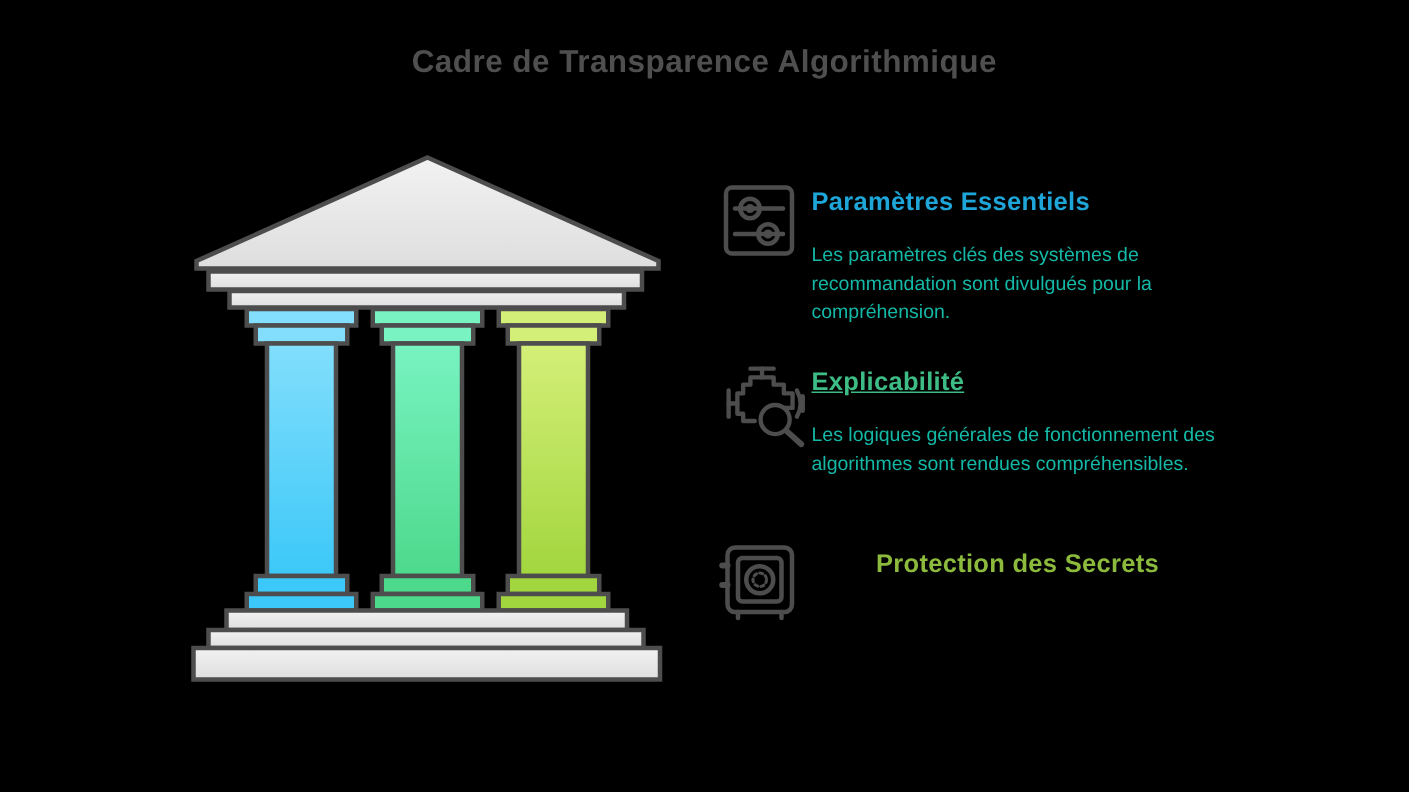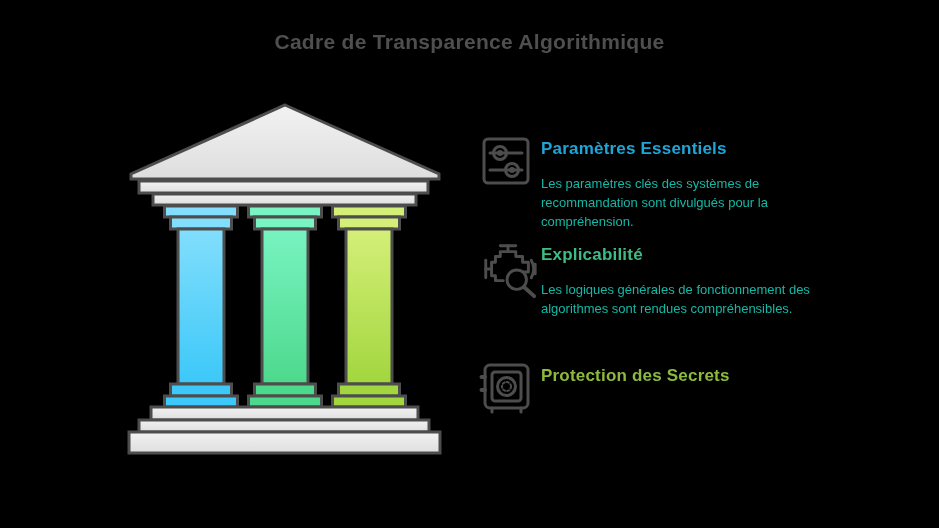--- a/index.html
+++ b/index.html
@@ -38,23 +38,23 @@
     left: 478px;
     top: 0;
     width: 340px;
   }
   .section {
     position: absolute;
     left: 0;
     display: flex;
     align-items: flex-start;
   }
-  .section-1 { top: 119px; margin-top: 14px; }
+  .section-1 { top: 119px; }
   .section-2 { top: 239px; }
-  .section-3 { top: 360px; }
+  .section-3 { top: 360px; gap: 43px; }
   .icon-box {
     width: 63px;
     flex: 0 0 63px;
   }
   .icon-box svg { display: block; }
   .section-text { width: 280px; }
   .section-heading {
     font-size: 17px;
     font-weight: 700;
     margin: 6px 0 0 0;
@@ -163,21 +163,21 @@
           <line x1="8" y1="31" x2="14" y2="31"></line>
 
           <path d="M55 22 q5 9 0 18"></path>
           <line x1="59" y1="26" x2="59" y2="36"></line>
 
           <circle cx="40" cy="42" r="10" fill="#000000"></circle>
           <line x1="48" y1="50" x2="58" y2="59" stroke-width="4"></line>
         </svg>
       </div>
       <div class="section-text">
-        <div class="section-heading" style="color: rgb(61, 189, 133);">Explicabilité</div>
+        <div class="section-heading" style="color: rgb(61, 189, 133); text-decoration: underline;">Explicabilité</div>
         <div class="section-body">Les logiques générales de fonctionnement des algorithmes sont rendues compréhensibles.</div>
       </div>
     </div>
 
     <div class="section section-3">
       <div class="icon-box">
         <svg width="56" height="56" viewBox="0 0 56 56" fill="none" stroke="#4d4d4d" stroke-width="3" stroke-linecap="round">
           <rect x="7" y="5" width="43" height="43" rx="5"></rect>
           <rect x="14" y="12" width="29" height="29" rx="3"></rect>
           <circle cx="28.5" cy="26.5" r="9"></circle>

